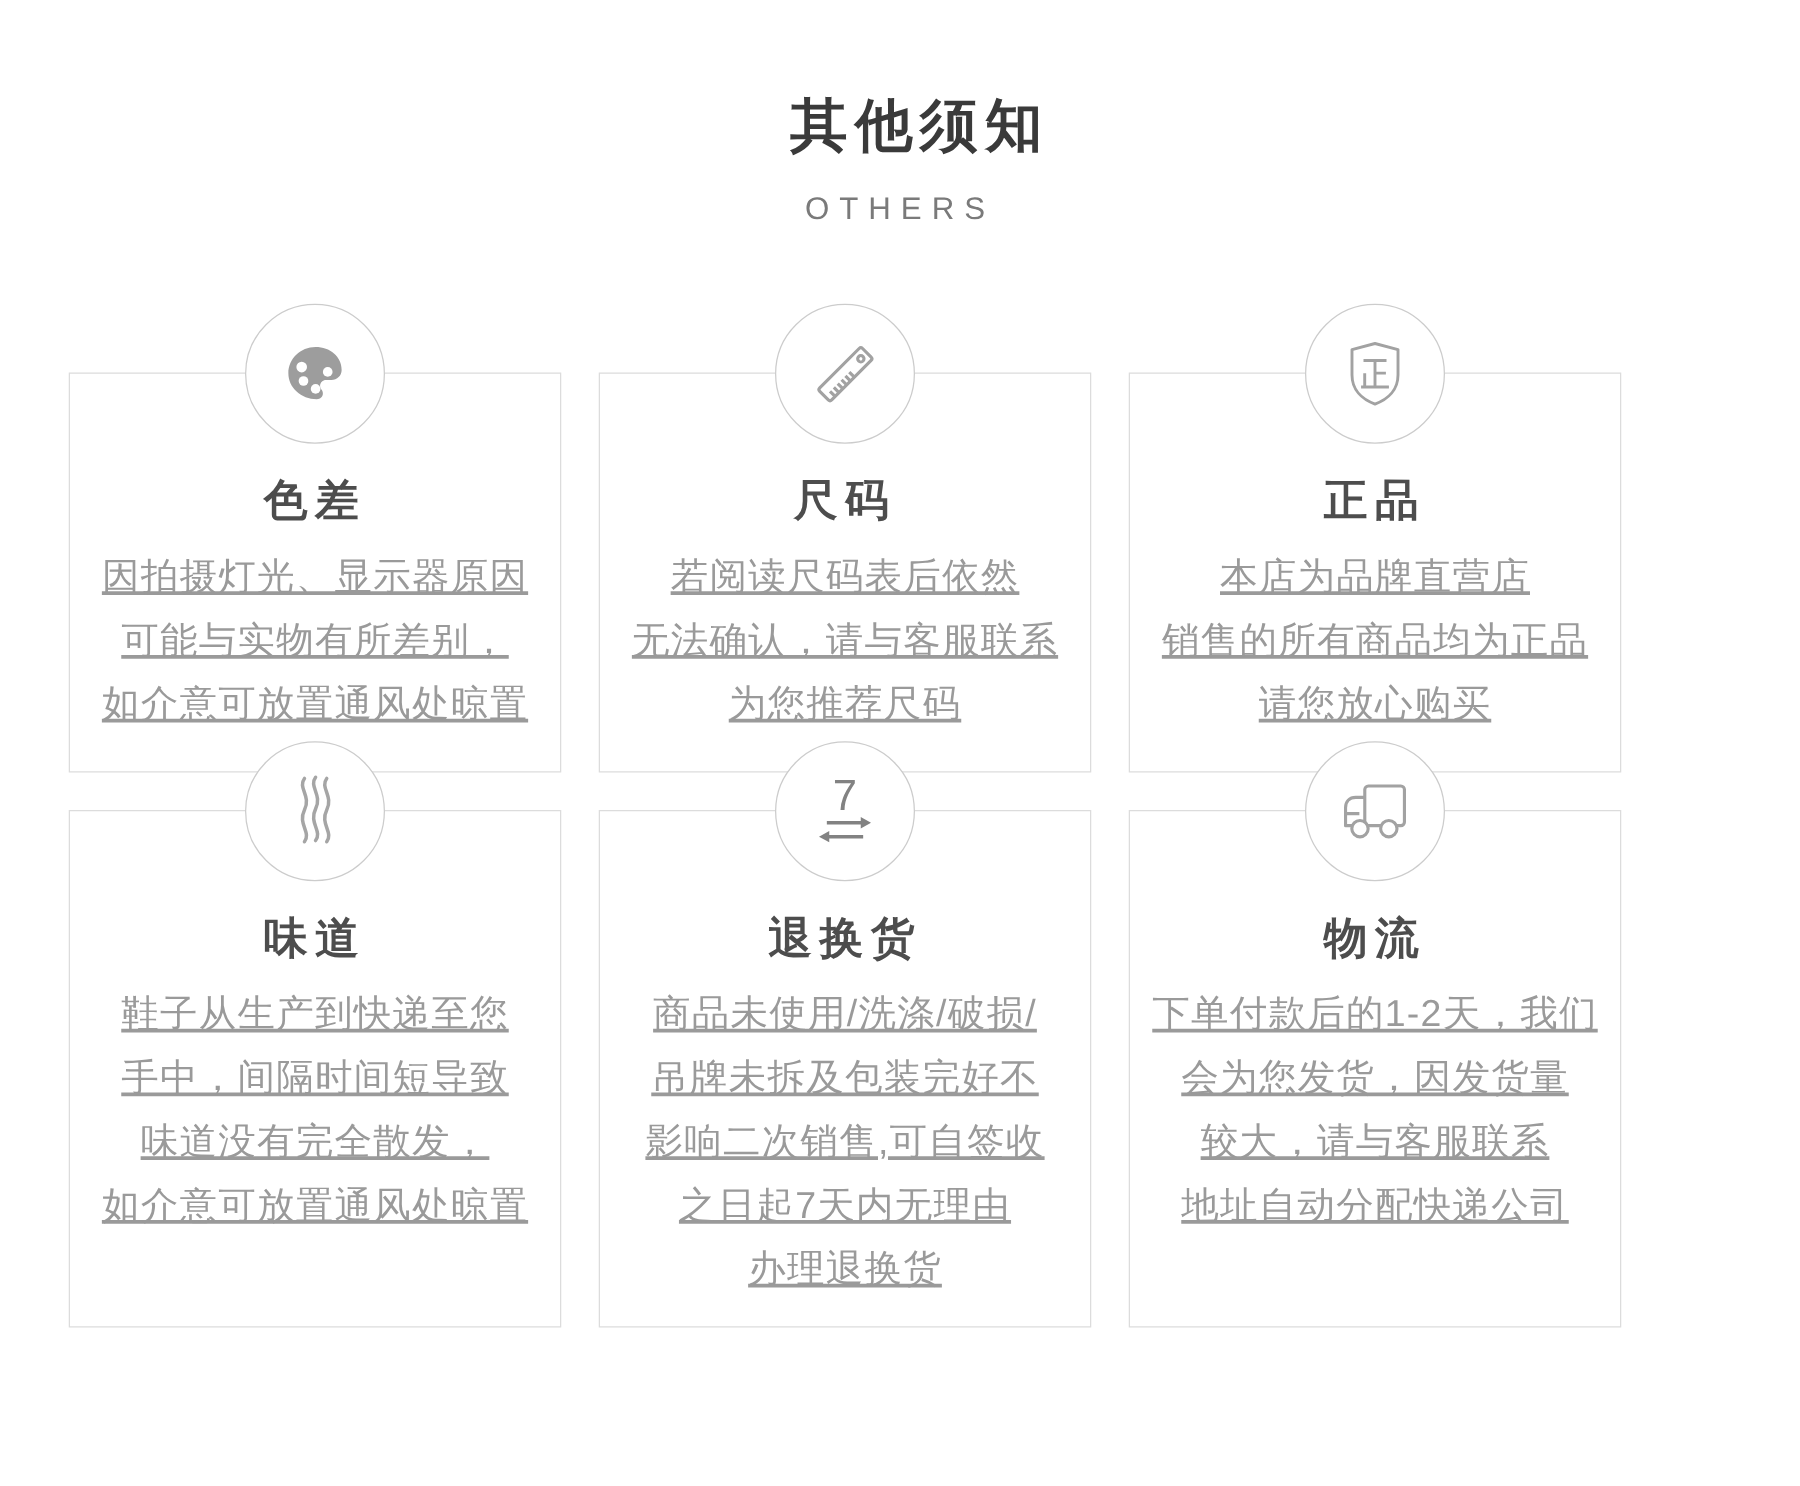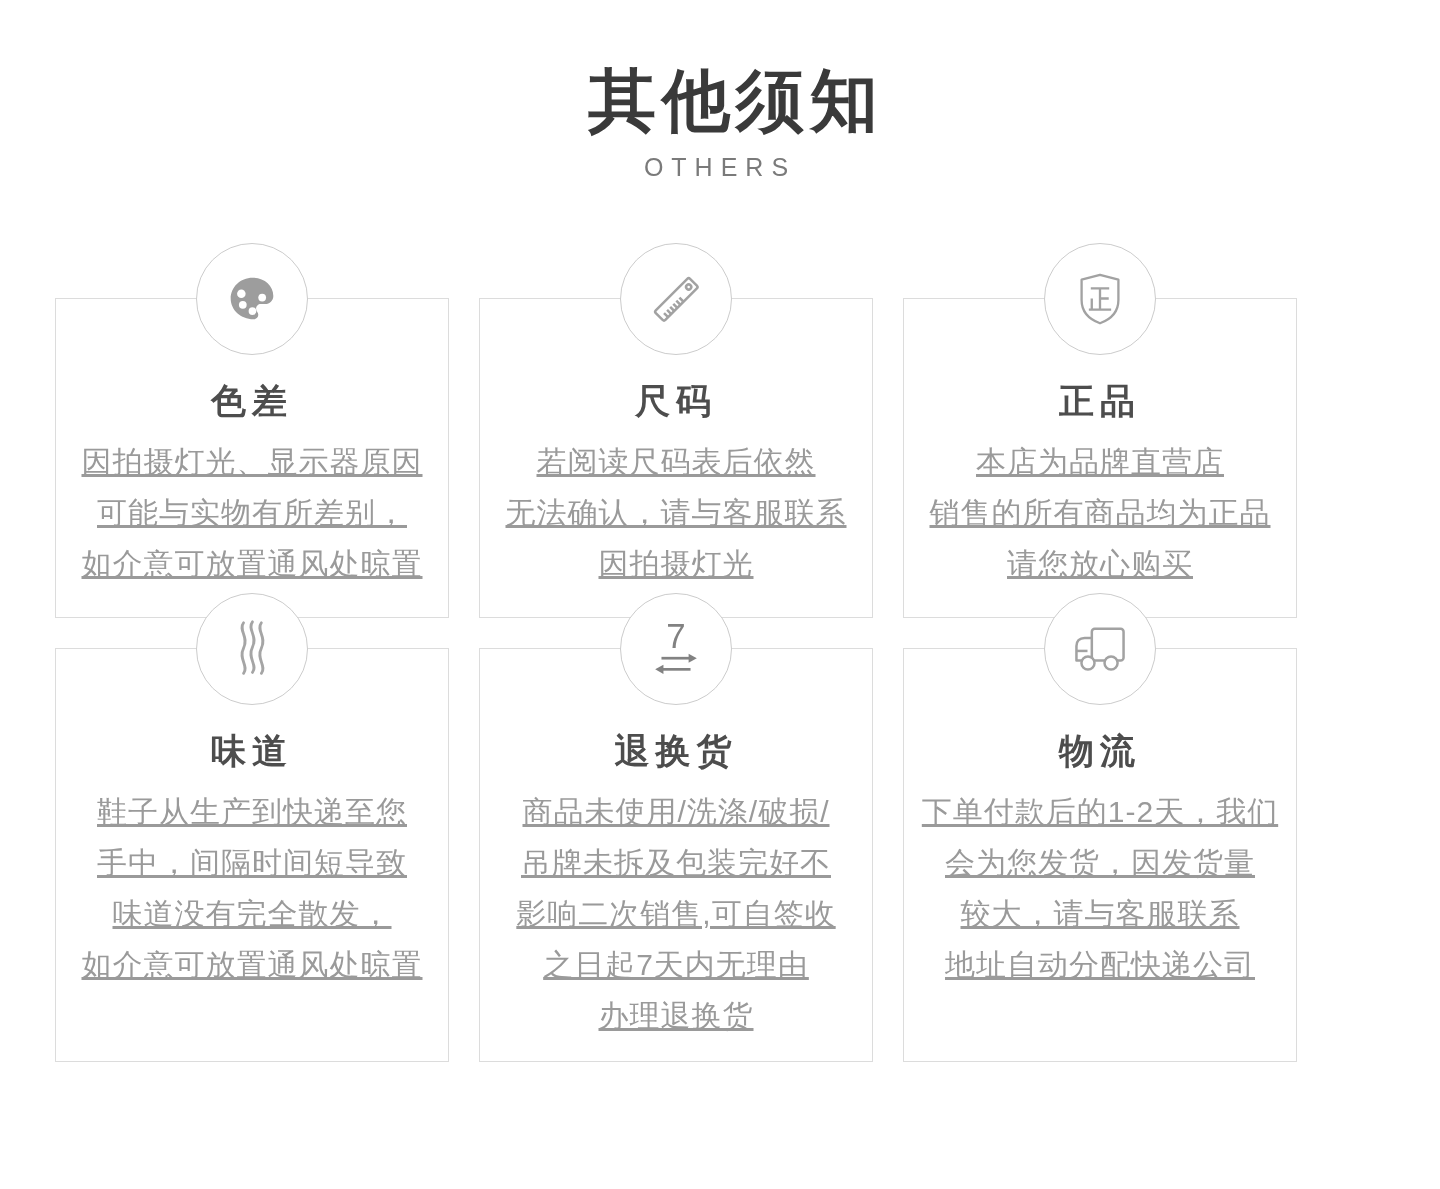--- a/index.html
+++ b/index.html
@@ -7,21 +7,21 @@
   body {
     width: 1440px;
     height: 1189px;
     background: #ffffff;
     font-family: "Liberation Sans", sans-serif;
     overflow: hidden;
     position: relative;
   }
   .header { text-align: center; padding-top: 60px; }
   .page-title {
-    font-size: 68px;
+    font-size: 46px;
     line-height: 80px;
     font-weight: 600;
     color: #3a3a3a;
     letter-spacing: 6px;
     padding-left: 32px;
   }
   .page-subtitle {
     margin-top: 12px;
     font-size: 25px;
     line-height: 30px;
@@ -113,21 +113,21 @@
           <rect x="7" y="25.5" width="50" height="14" rx="2"></rect>
           <circle cx="50" cy="32.5" r="2.6"></circle>
           <path d="M13 39.5v-6M17.5 39.5v-6M22 39.5v-6M26.5 39.5v-6M31 39.5v-6M35.5 39.5v-6"></path>
         </g>
       </svg>
     </div>
     <h2 class="card-title">尺码</h2>
     <div class="card-body">
       <p>若阅读尺码表后依然</p>
       <p>无法确认，请与客服联系</p>
-      <p>因拍摄灯光</p>
+      <p>为您推荐尺码</p>
     </div>
   </section>
 
   <section class="card">
     <div class="badge">
       <svg viewBox="0 0 64 64" width="62" height="62" fill="none" stroke="#a2a2a2" stroke-width="2.4">
         <path d="M32 7l19 5v21c0 12-8 20-19 24-11-4-19-12-19-24V12z" stroke-linejoin="round"></path>
         <path d="M22.5 21h19M32 21v22M32 31.5h9M23.5 31.5V43M20.5 43h23"></path>
       </svg>
     </div>

